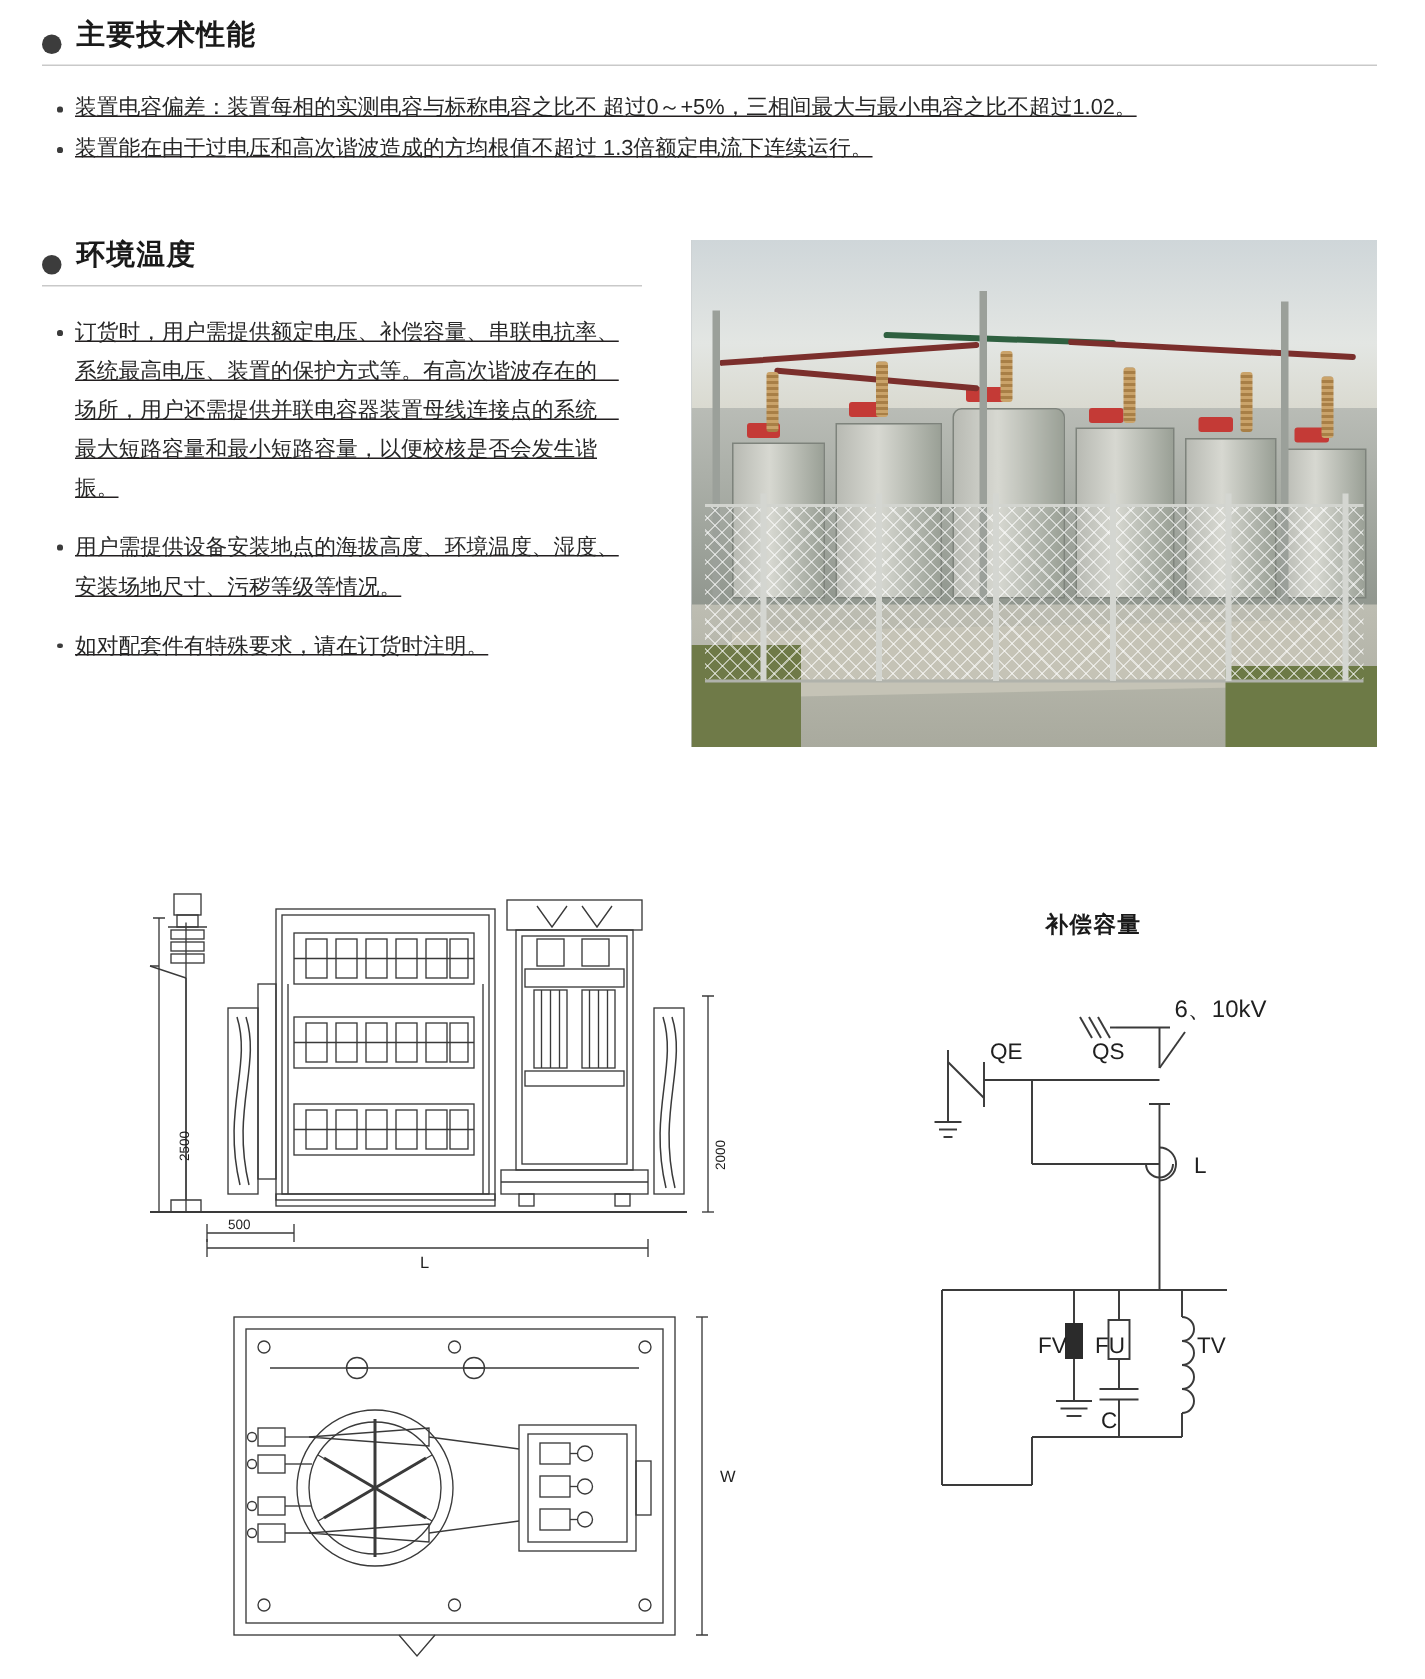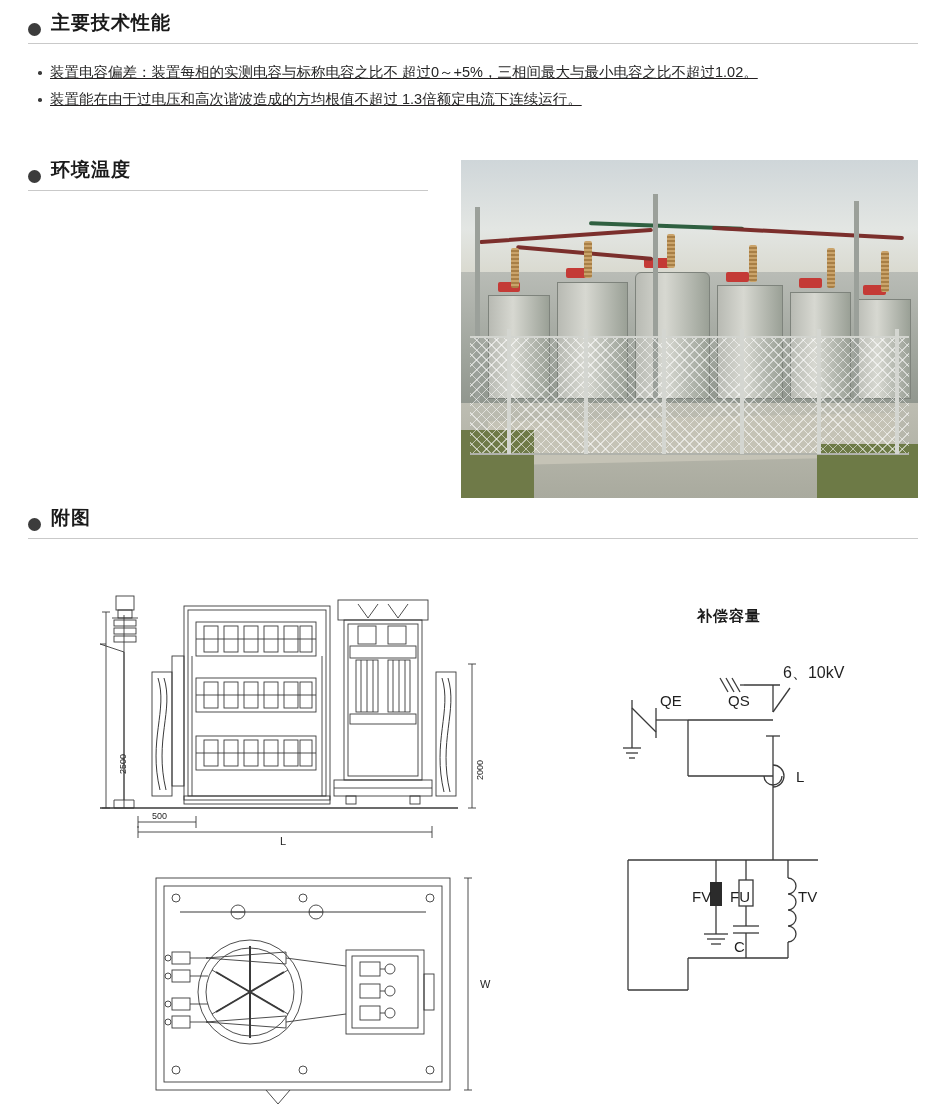--- a/index.html
+++ b/index.html
@@ -245,20 +245,25 @@
       <li>装置能在由于过电压和高次谐波造成的方均根值不超过 1.3倍额定电流下连续运行。</li>
     </ul>
   </div>
 
   <div id="sec-order">
     <div class="section-head">
       <span class="bullet-dot"></span>
       <span class="section-title">环境温度</span>
     </div>
     <div class="head-rule"></div>
+    <ul class="bullets" id="order-list">
+      <li>订货时，用户需提供额定电压、补偿容量、串联电抗率、系统最高电压、装置的保护方式等。有高次谐波存在的　场所，用户还需提供并联电容器装置母线连接点的系统　最大短路容量和最小短路容量，以便校核是否会发生谐振。</li>
+      <li>用户需提供设备安装地点的海拔高度、环境温度、湿度、安装场地尺寸、污秽等级等情况。</li>
+      <li>如对配套件有特殊要求，请在订货时注明。</li>
+    </ul>
   </div>
 
   <div id="photo-wrap">
     <div id="photo">
       <div class="ph-sky"></div>
       <div class="ph-band"></div>
       <div class="ph-ground"></div>
       <div class="ph-path"></div>
       <div class="ph-grass-l"></div>
       <div class="ph-grass-r"></div>
@@ -296,27 +301,20 @@
       <div class="ph-fence"></div>
       <div class="ph-post" style="left:10%;"></div>
       <div class="ph-post" style="left:27%;"></div>
       <div class="ph-post" style="left:44%;"></div>
       <div class="ph-post" style="left:61%;"></div>
       <div class="ph-post" style="left:78%;"></div>
       <div class="ph-post" style="left:95%;"></div>
     </div>
   </div>
 
-  <div id="sec-figs">
-    <div class="section-head">
-      <span class="bullet-dot"></span>
-      <span class="section-title">附图</span>
-    </div>
-    <div class="head-rule"></div>
-  </div>
 
   <div id="draw-area">
     <svg width="894" height="545" viewBox="0 0 894 545">
       <g stroke="#3a3a3a" fill="none" stroke-width="0.9">
 
         <g>
 
           <line x1="72" y1="248" x2="430" y2="248" stroke-width="1.3"></line>
 
           <line x1="78" y1="52" x2="78" y2="248"></line>

